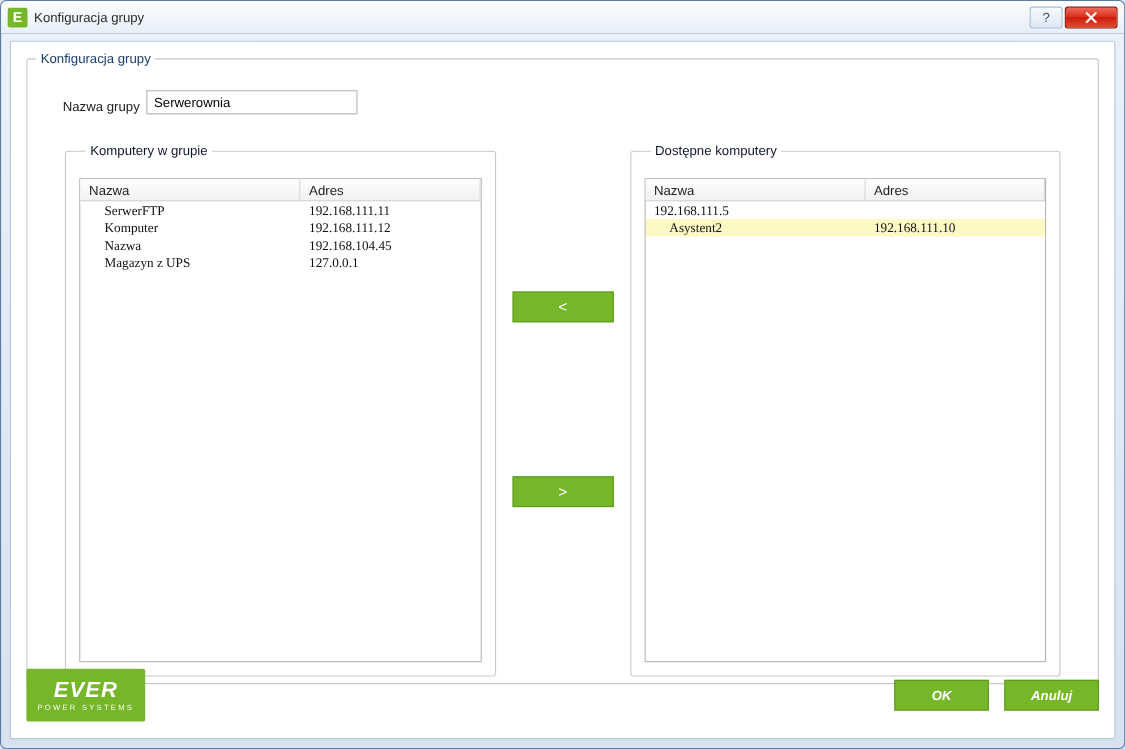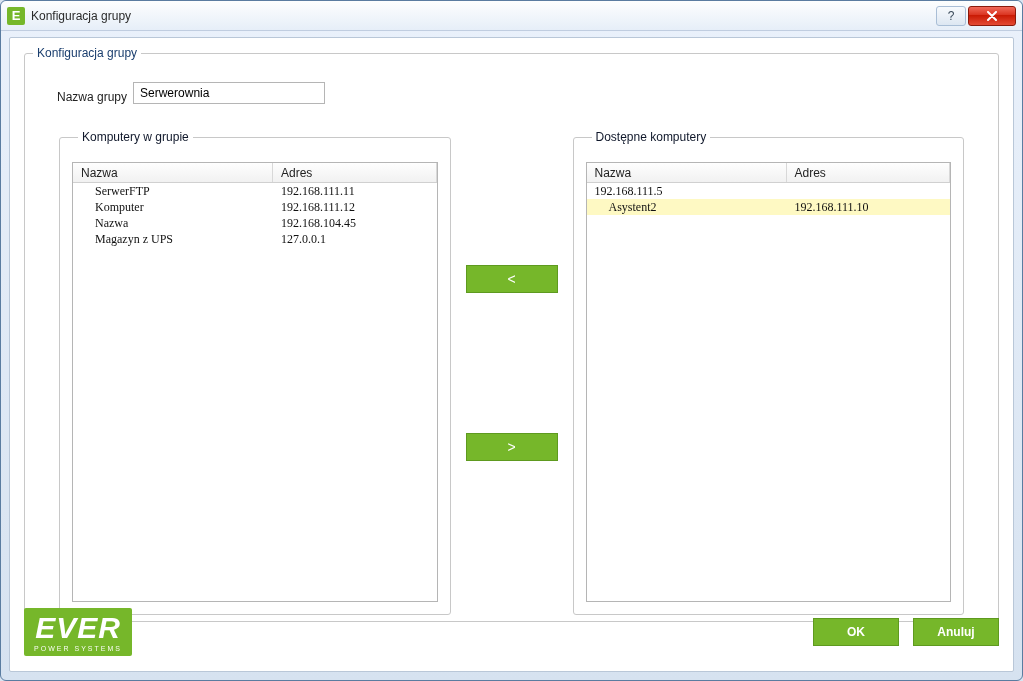--- a/index.html
+++ b/index.html
@@ -174,31 +174,32 @@
   }
   .logo {
     width: 108px; height: 48px;
     background: #76b72a;
     color: #fff;
     display: flex; flex-direction: column;
     align-items: center; justify-content: center;
     border-radius: 2px;
     line-height: 1;
   }
-  .logo-main { font-size: 30px; font-weight: 800; font-style: italic; letter-spacing: 1px; }
+  .logo-main { font-size: 20px; font-weight: 800; font-style: italic; letter-spacing: 1px; }
   .logo-sub { font-size: 7px; letter-spacing: 2px; margin-top: 2px; opacity: .95; }
   .footer-spacer { flex: 1; }
   .dlg-btn {
     width: 86px; height: 28px;
     background: #76b72a;
     border: 1px solid #5e9a1f;
     color: #fff;
     font-size: 12px; font-weight: 600;
     margin-left: 14px;
     cursor: pointer;
+    font-style: italic;
   }
 </style>
 </head>
 <body>
 
 <div class="window">
 
   <div class="titlebar">
     <div class="app-icon">E</div>
     <div class="title-text">Konfiguracja grupy</div>

